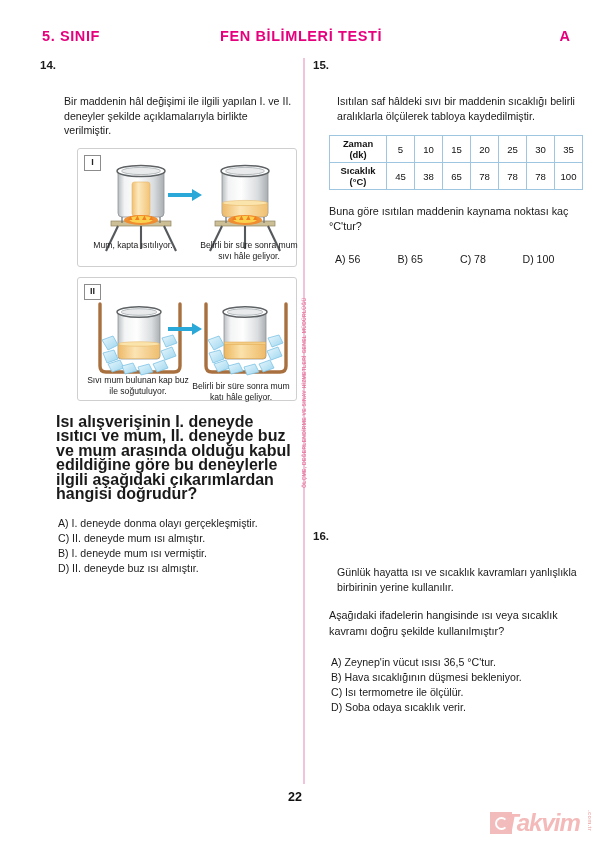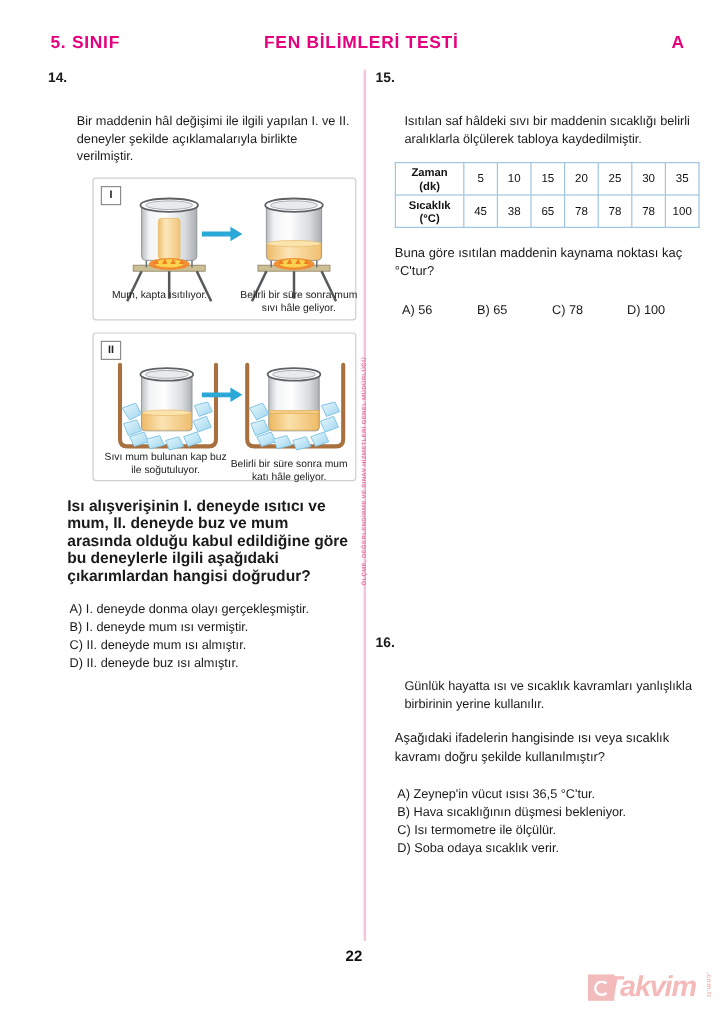--- a/index.html
+++ b/index.html
@@ -114,21 +114,21 @@
     line-height: 14.5px;
     padding-top: 0px;
   }
   .q-stem {
     font-size: 10.6px;
     line-height: 14.5px;
     flex: 1;
     margin-top: 36px;
   }
   .q-sub {
-    font-size: 13px;
+    font-size: 16px;
     line-height: 14.5px;
     font-weight: bold;
     margin-left: 24px;
     margin-top: 12px;
   }
   .q-bold-stem {
     font-size: 10.8px;
     line-height: 15.2px;
     font-weight: normal;
     margin-left: 16px;
@@ -454,22 +454,22 @@
         </svg>
 
         <div class="fig-caption" style="left:8px;top:97px;width:104px;">Sıvı mum bulunan kap buz ile soğutuluyor.</div>
         <div class="fig-caption" style="left:112px;top:83px;width:102px;margin-top:20px;">Belirli bir süre sonra mum katı hâle geliyor.</div>
       </div>
 
       <div class="q-sub" style="margin-left:16px;margin-top:14px;">Isı alışverişinin I. deneyde ısıtıcı ve mum, II. deneyde buz ve mum arasında olduğu kabul edildiğine göre bu deneylerle ilgili aşağıdaki çıkarımlardan hangisi doğrudur?</div>
 
       <div class="options" style="margin-left:18px;margin-top:14px;">
         <div class="option">A) I. deneyde donma olayı gerçekleşmiştir.</div>
+        <div class="option">C) II. deneyde mum ısı almıştır.</div>
         <div class="option">B) I. deneyde mum ısı vermiştir.</div>
-        <div class="option">C) II. deneyde mum ısı almıştır.</div>
         <div class="option">D) II. deneyde buz ısı almıştır.</div>
       </div>
     </div>
   </div>
 
   <div class="col-right">
 
     <div class="q-block">
       <div class="q-head">
         <div class="q-num">15.</div>

